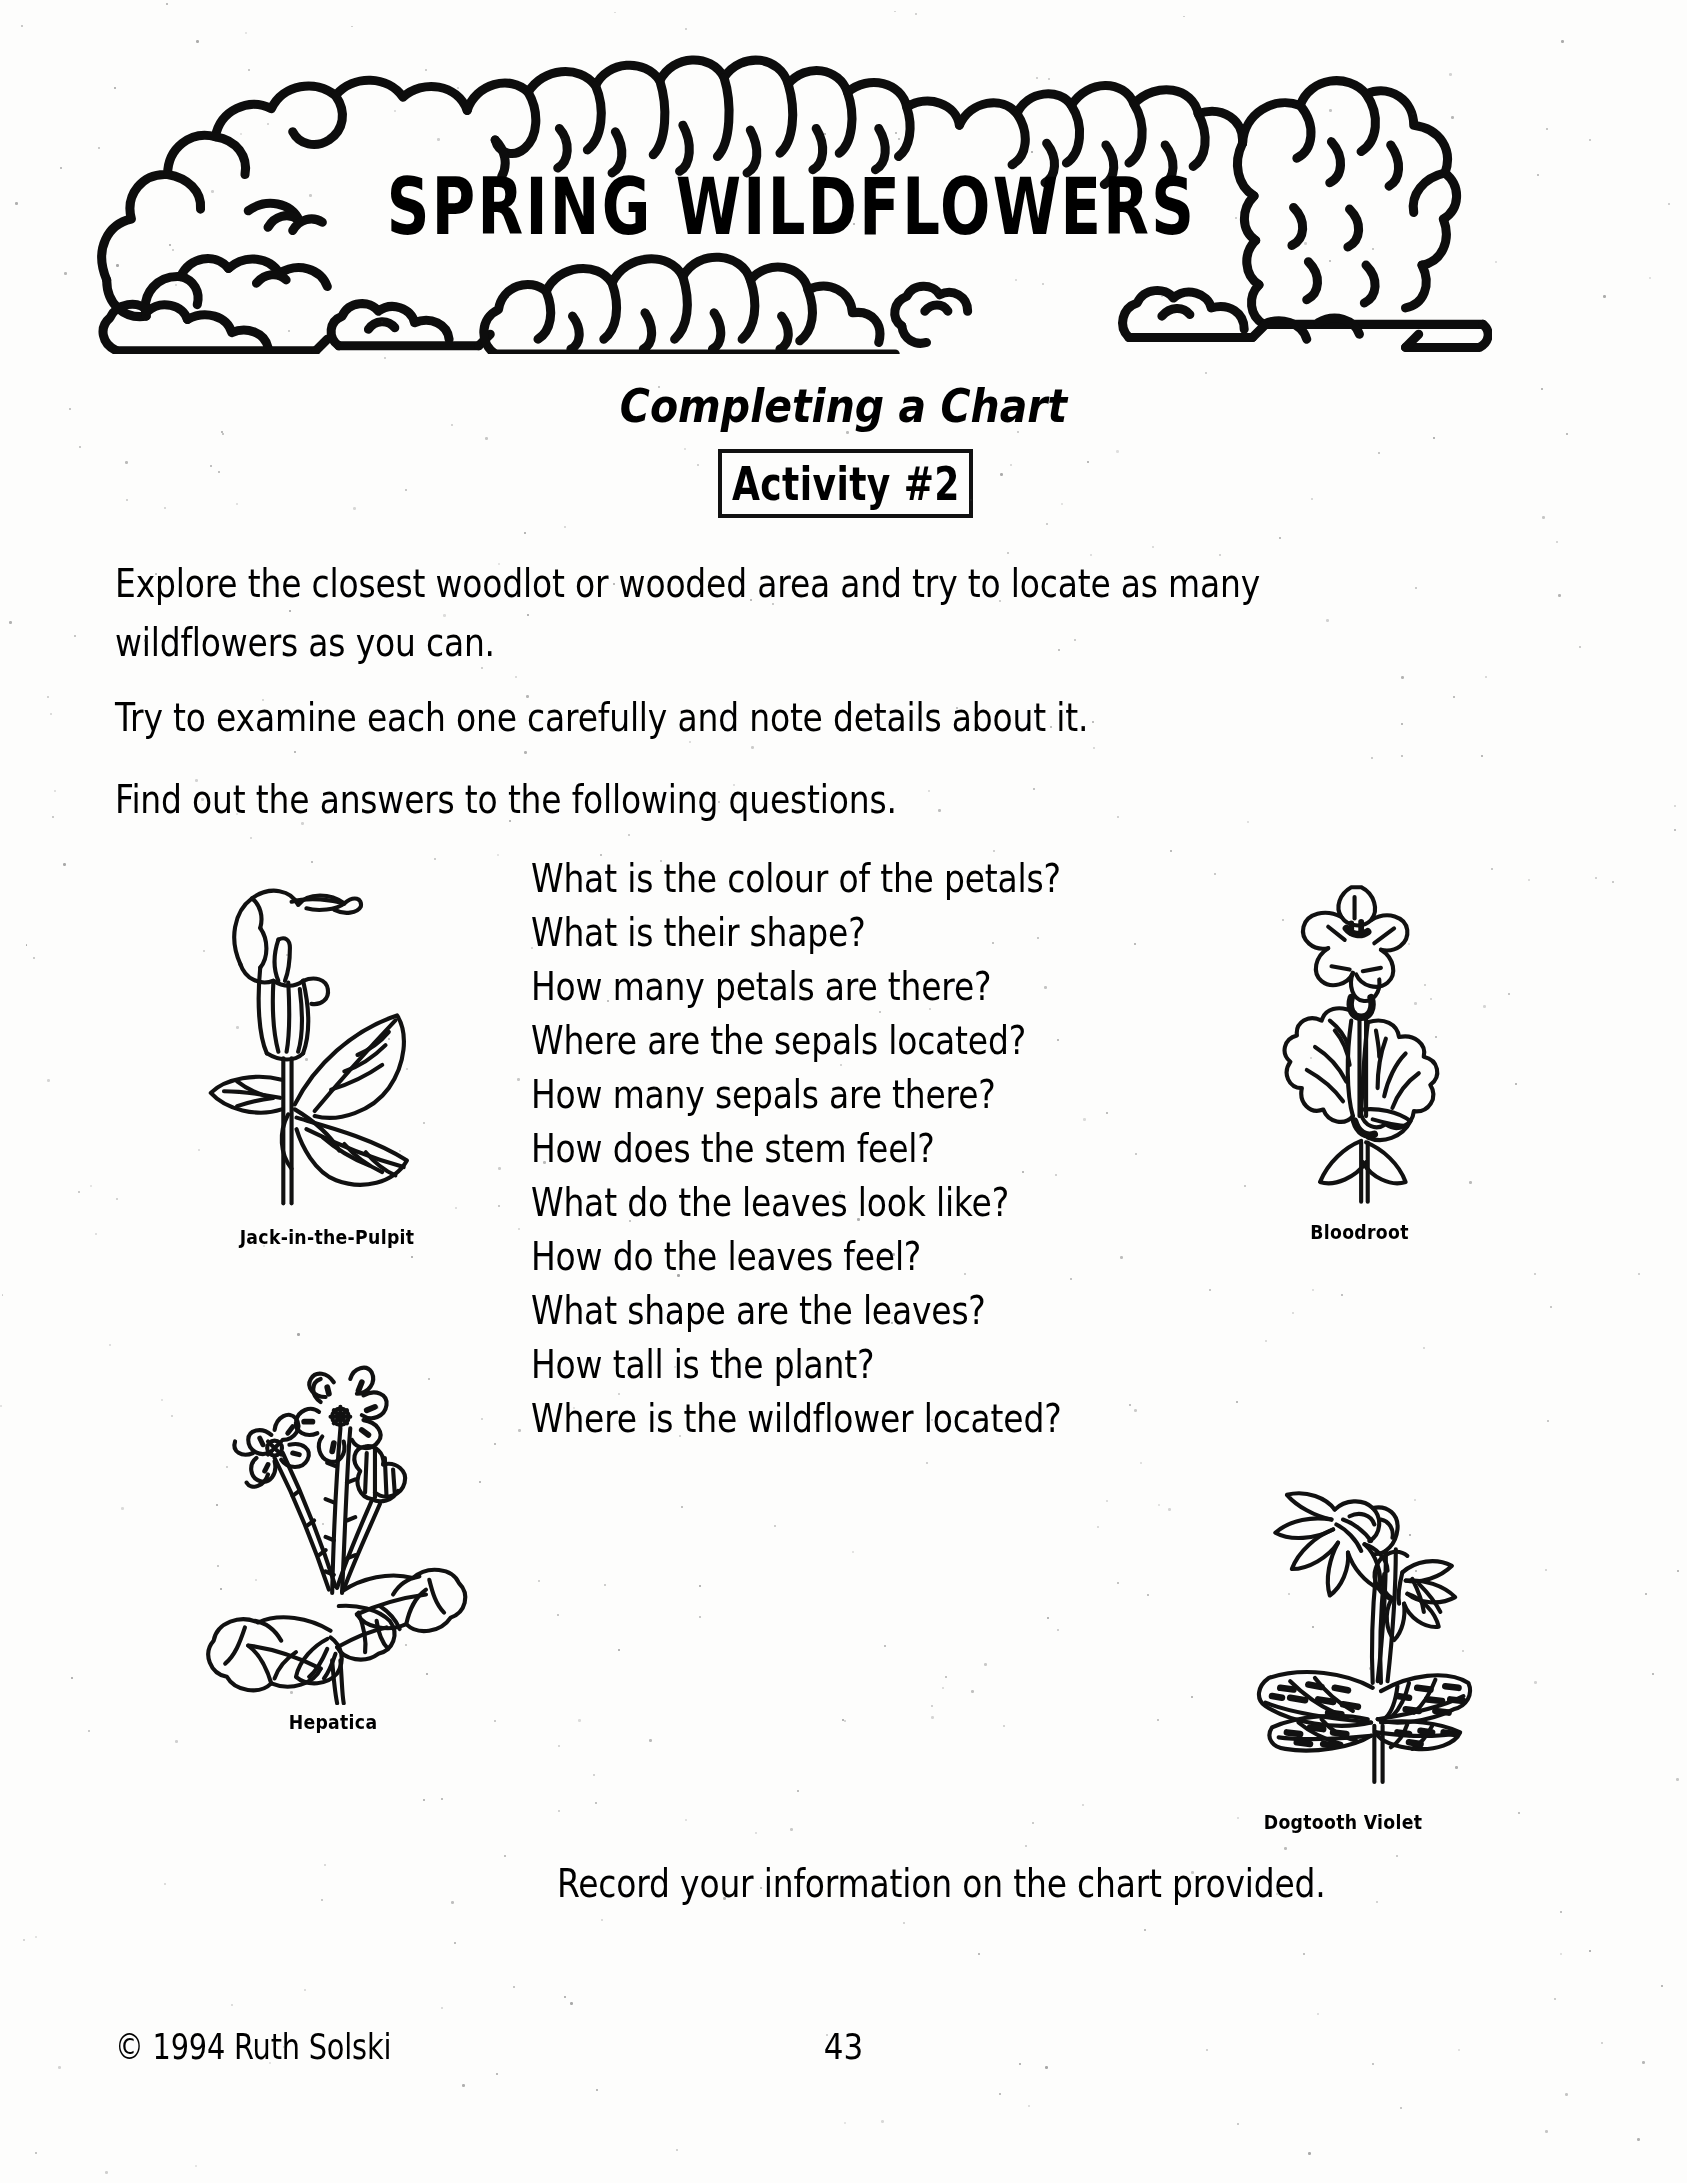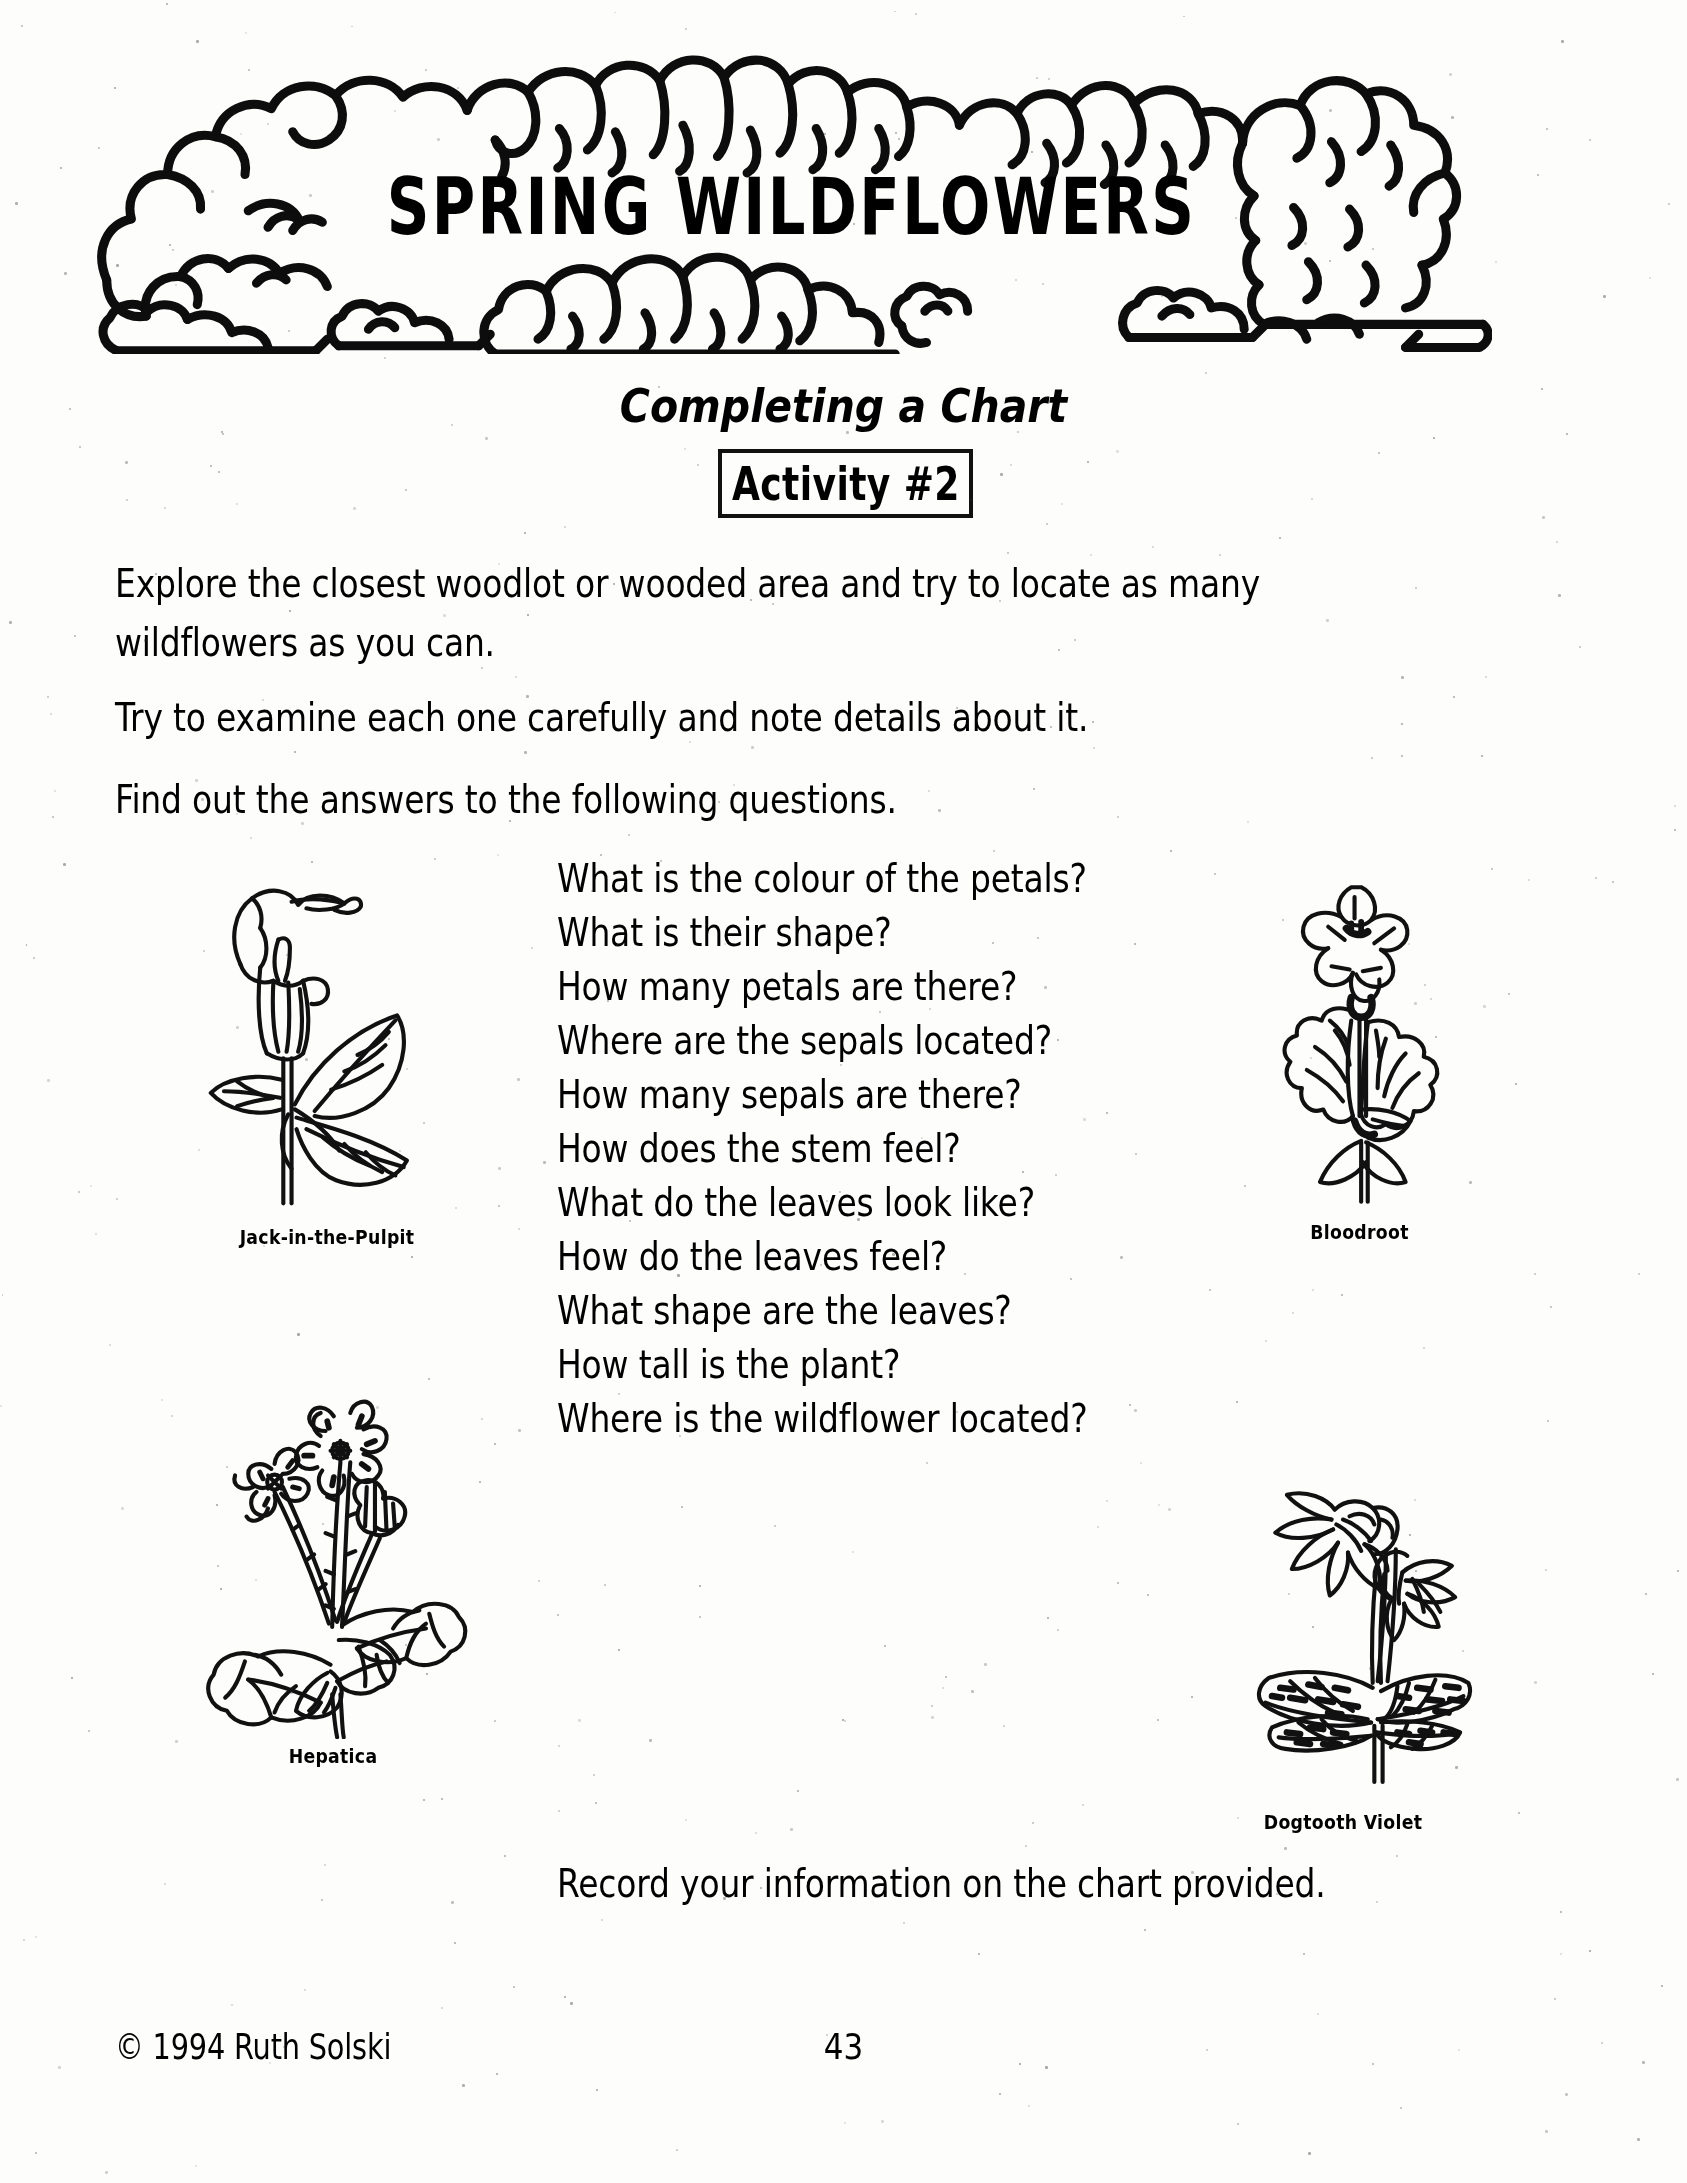--- a/index.html
+++ b/index.html
@@ -106,21 +106,21 @@
     transform: scaleY(1.16) scaleX(0.97);
     transform-origin: left top;
   }
   #para1 { top: 554px; width: 1269px; }
   #para2 { top: 688px; }
   #para3 { top: 770px; }
 
   
   .questions {
     position: absolute;
-    left: 557px;
+    left: 531px;
     top: 857px;
     width: 626px;
   }
   .question {
     font-family: "DejaVu Sans", sans-serif;
     font-weight: 400;
     font-size: 34px;
     line-height: 36px;
     height: 54px;
     letter-spacing: -0.2px;
@@ -149,21 +149,21 @@
     font-family: "DejaVu Sans", sans-serif;
     font-weight: 700;
     font-size: 17.3px;
     letter-spacing: 0.3px;
     transform: scaleY(1.15);
     margin-top: 6.6px;
   }
 
   #fig-jack      { left: 191px;  top: 857px; width: 272px; }
   #fig-bloodroot { left: 1236px; top: 869px; width: 247px; }
-  #fig-hepatica  { left: 189px;  top: 1393px; width: 288px; }
+  #fig-hepatica  { left: 189px;  top: 1359px; width: 288px; }
   #fig-dogtooth  { left: 1211px; top: 1475px; width: 264px; }
 
   
   .footer-copy {
     position: absolute;
     left: 115px;
     top: 2027px;
     font-family: "DejaVu Sans", sans-serif;
     font-weight: 400;
     font-size: 30px;

